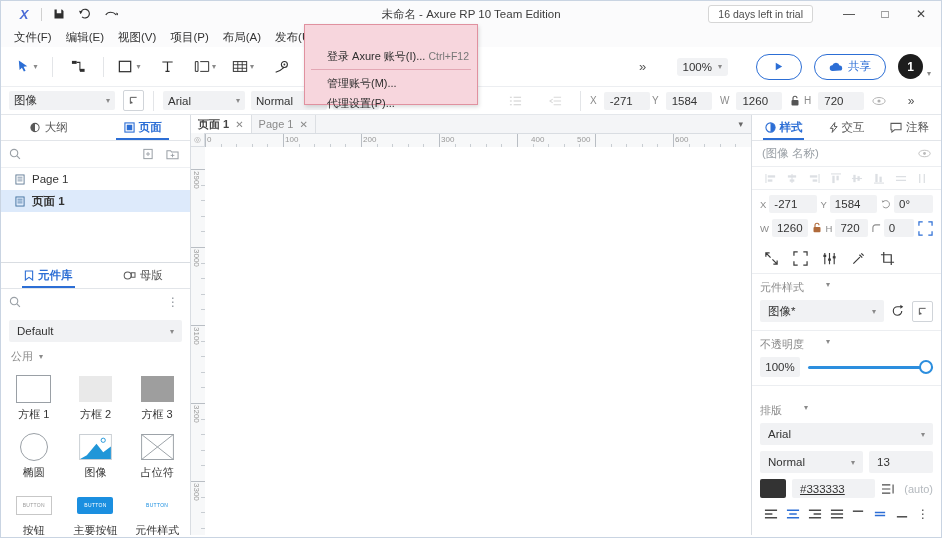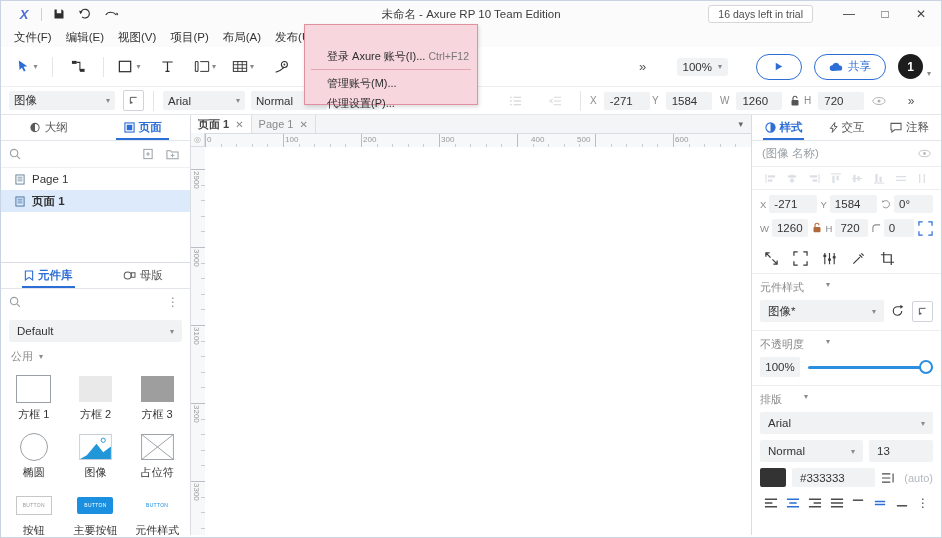--- a/index.html
+++ b/index.html
@@ -335,21 +335,21 @@
   }
   .slider { flex: 1; position: relative; height: 14px; display: flex; align-items: center; }
   .slider .track { height: 3px; background: #2c8ede; width: 100%; border-radius: 2px; }
   .slider .knob {
     position: absolute; right: 0; width: 10px; height: 10px;
     border-radius: 50%; background: #fff; border: 2px solid #2c8ede;
   }
   .color-sw { width: 26px; height: 19px; border-radius: 2px; background: #333333; }
   .hexfield {
     background: #f1f2f4; border-radius: 2px; height: 19px; flex: 1;
-    display: flex; align-items: center; padding: 0 8px; font-size: 11.5px; color: #333;
+    display: flex; align-items: center; padding: 0 8px; font-size: 11.5px; color: #333; text-decoration: underline;
   }
   .auto-field { font-size: 11px; color: #b4b9be; padding-left: 3px; }
   .align-btns {
     display: flex; align-items: center; justify-content: space-between;
     padding: 2px 4px 0 4px; font-size: 13px; color: #4a4a4a;
   }
   .align-btns .on { color: #2c6ed5; }
   .size-field {
     background: #f1f2f4; border-radius: 2px; height: 22px; width: 48px;
     display: flex; align-items: center; padding: 0 8px; font-size: 11.5px; color: #333;
@@ -1034,21 +1034,21 @@
       </div>
       <div class="opacity-row">
         <div class="op-val">100%</div>
         <div class="slider">
           <div class="track"></div>
           <div class="knob"></div>
         </div>
       </div>
     </div>
 
-    <div class="sec" style="border-bottom:none;">
+    <div class="sec" style="border-bottom:none;margin-top:11px;">
       <div class="sec-title">
         <span>排版</span>
         <span class="caret">▾</span>
       </div>
       <div class="row-flex" style="margin-bottom:6px;">
         <div class="drop">
           <span>Arial</span>
           <span class="caret">▾</span>
         </div>
       </div>

